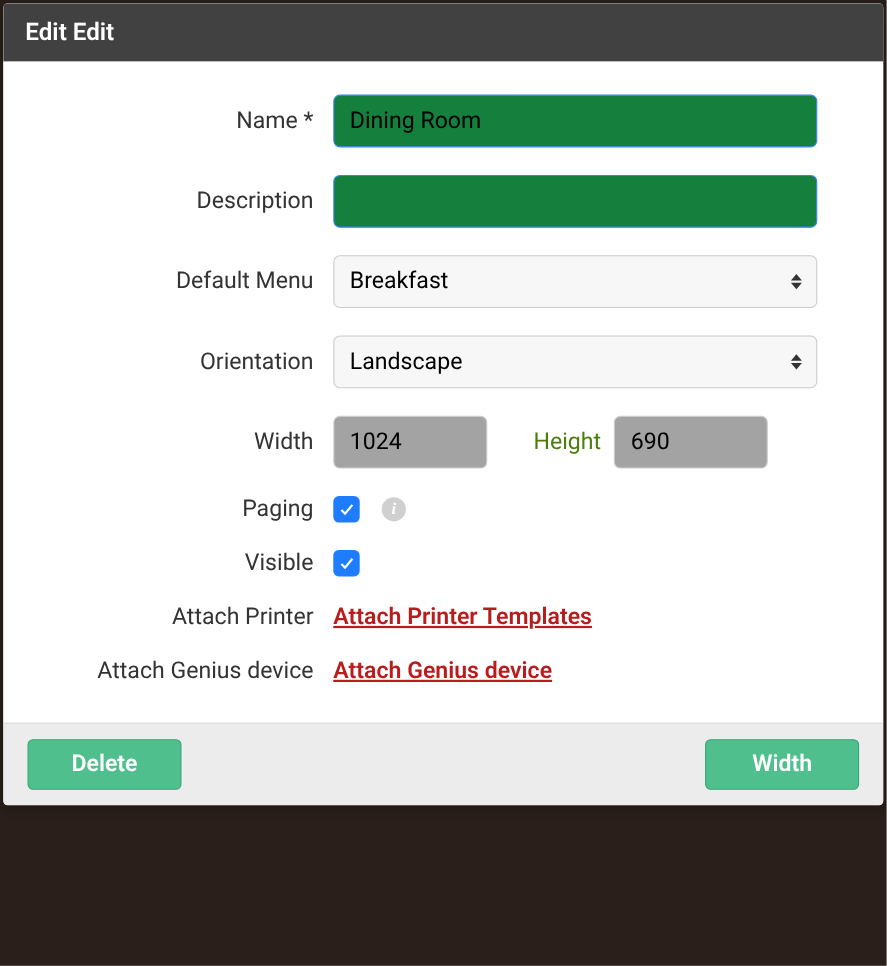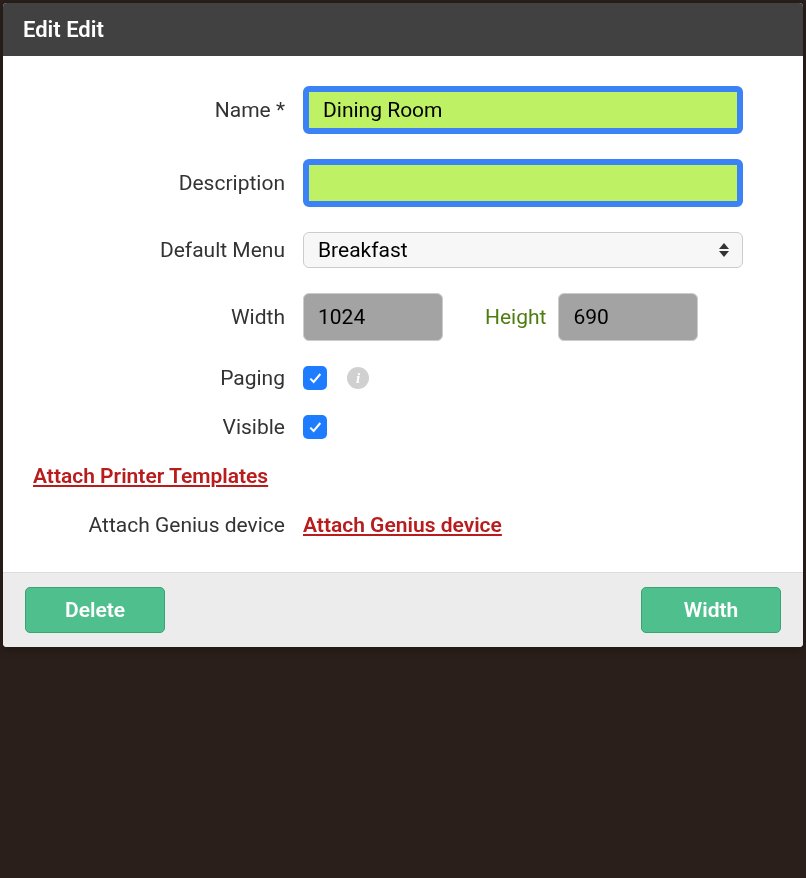--- a/index.html
+++ b/index.html
@@ -46,34 +46,34 @@
     }
     .form-control-area {
       flex: 1;
       display: flex;
       align-items: center;
       gap: 12px;
     }
     .text-input {
       width: 100%;
       height: 48px;
-      border: 6px solid #3b82f6;
+      border: 1px solid #3b82f6;
       border-radius: 6px;
       padding: 0 14px;
       font-size: 21px;
       font-family: inherit;
-      background: #bef264;
+      background: #15803d;
     }
     .select-wrapper {
       position: relative;
       width: 100%;
     }
     .select-input {
       width: 100%;
-      height: 36px;
+      height: 48px;
       border: 1px solid #ccc;
       border-radius: 6px;
       padding: 0 40px 0 14px;
       font-size: 21px;
       font-family: inherit;
       background: #f7f7f7;
       appearance: none;
       -webkit-appearance: none;
       cursor: pointer;
     }
@@ -210,20 +210,31 @@
       <div class="form-control-area">
         <div class="select-wrapper">
           <select class="select-input">
             <option>Breakfast</option>
           </select>
           <span class="select-arrow"></span>
         </div>
       </div>
     </div>
 
+    <div class="form-row">
+      <div class="form-label">Orientation</div>
+      <div class="form-control-area">
+        <div class="select-wrapper">
+          <select class="select-input">
+            <option>Landscape</option>
+          </select>
+          <span class="select-arrow"></span>
+        </div>
+      </div>
+    </div>
 
 
     <div class="form-row">
       <div class="form-label">Width</div>
       <div class="form-control-area">
         <input type="text" class="num-input" value="1024" style="">
         <span class="sub-label">Height</span>
         <input type="text" class="num-input" value="690" style="">
       </div>
     </div>
@@ -245,20 +256,21 @@
       <div class="form-control-area">
         <span class="checkbox-custom">
           <svg viewBox="0 0 24 24">
               <polyline points="5,13 10,18 20,6"></polyline>
             </svg>
         </span>
       </div>
     </div>
 
     <div class="form-row">
+      <div class="form-label">Attach Printer</div>
       <div class="form-control-area">
         <a class="link">Attach Printer Templates</a>
       </div>
     </div>
 
     <div class="form-row" style="margin-bottom:5px;">
       <div class="form-label">Attach Genius device</div>
       <div class="form-control-area">
         <a class="link">Attach Genius device</a>
       </div>

